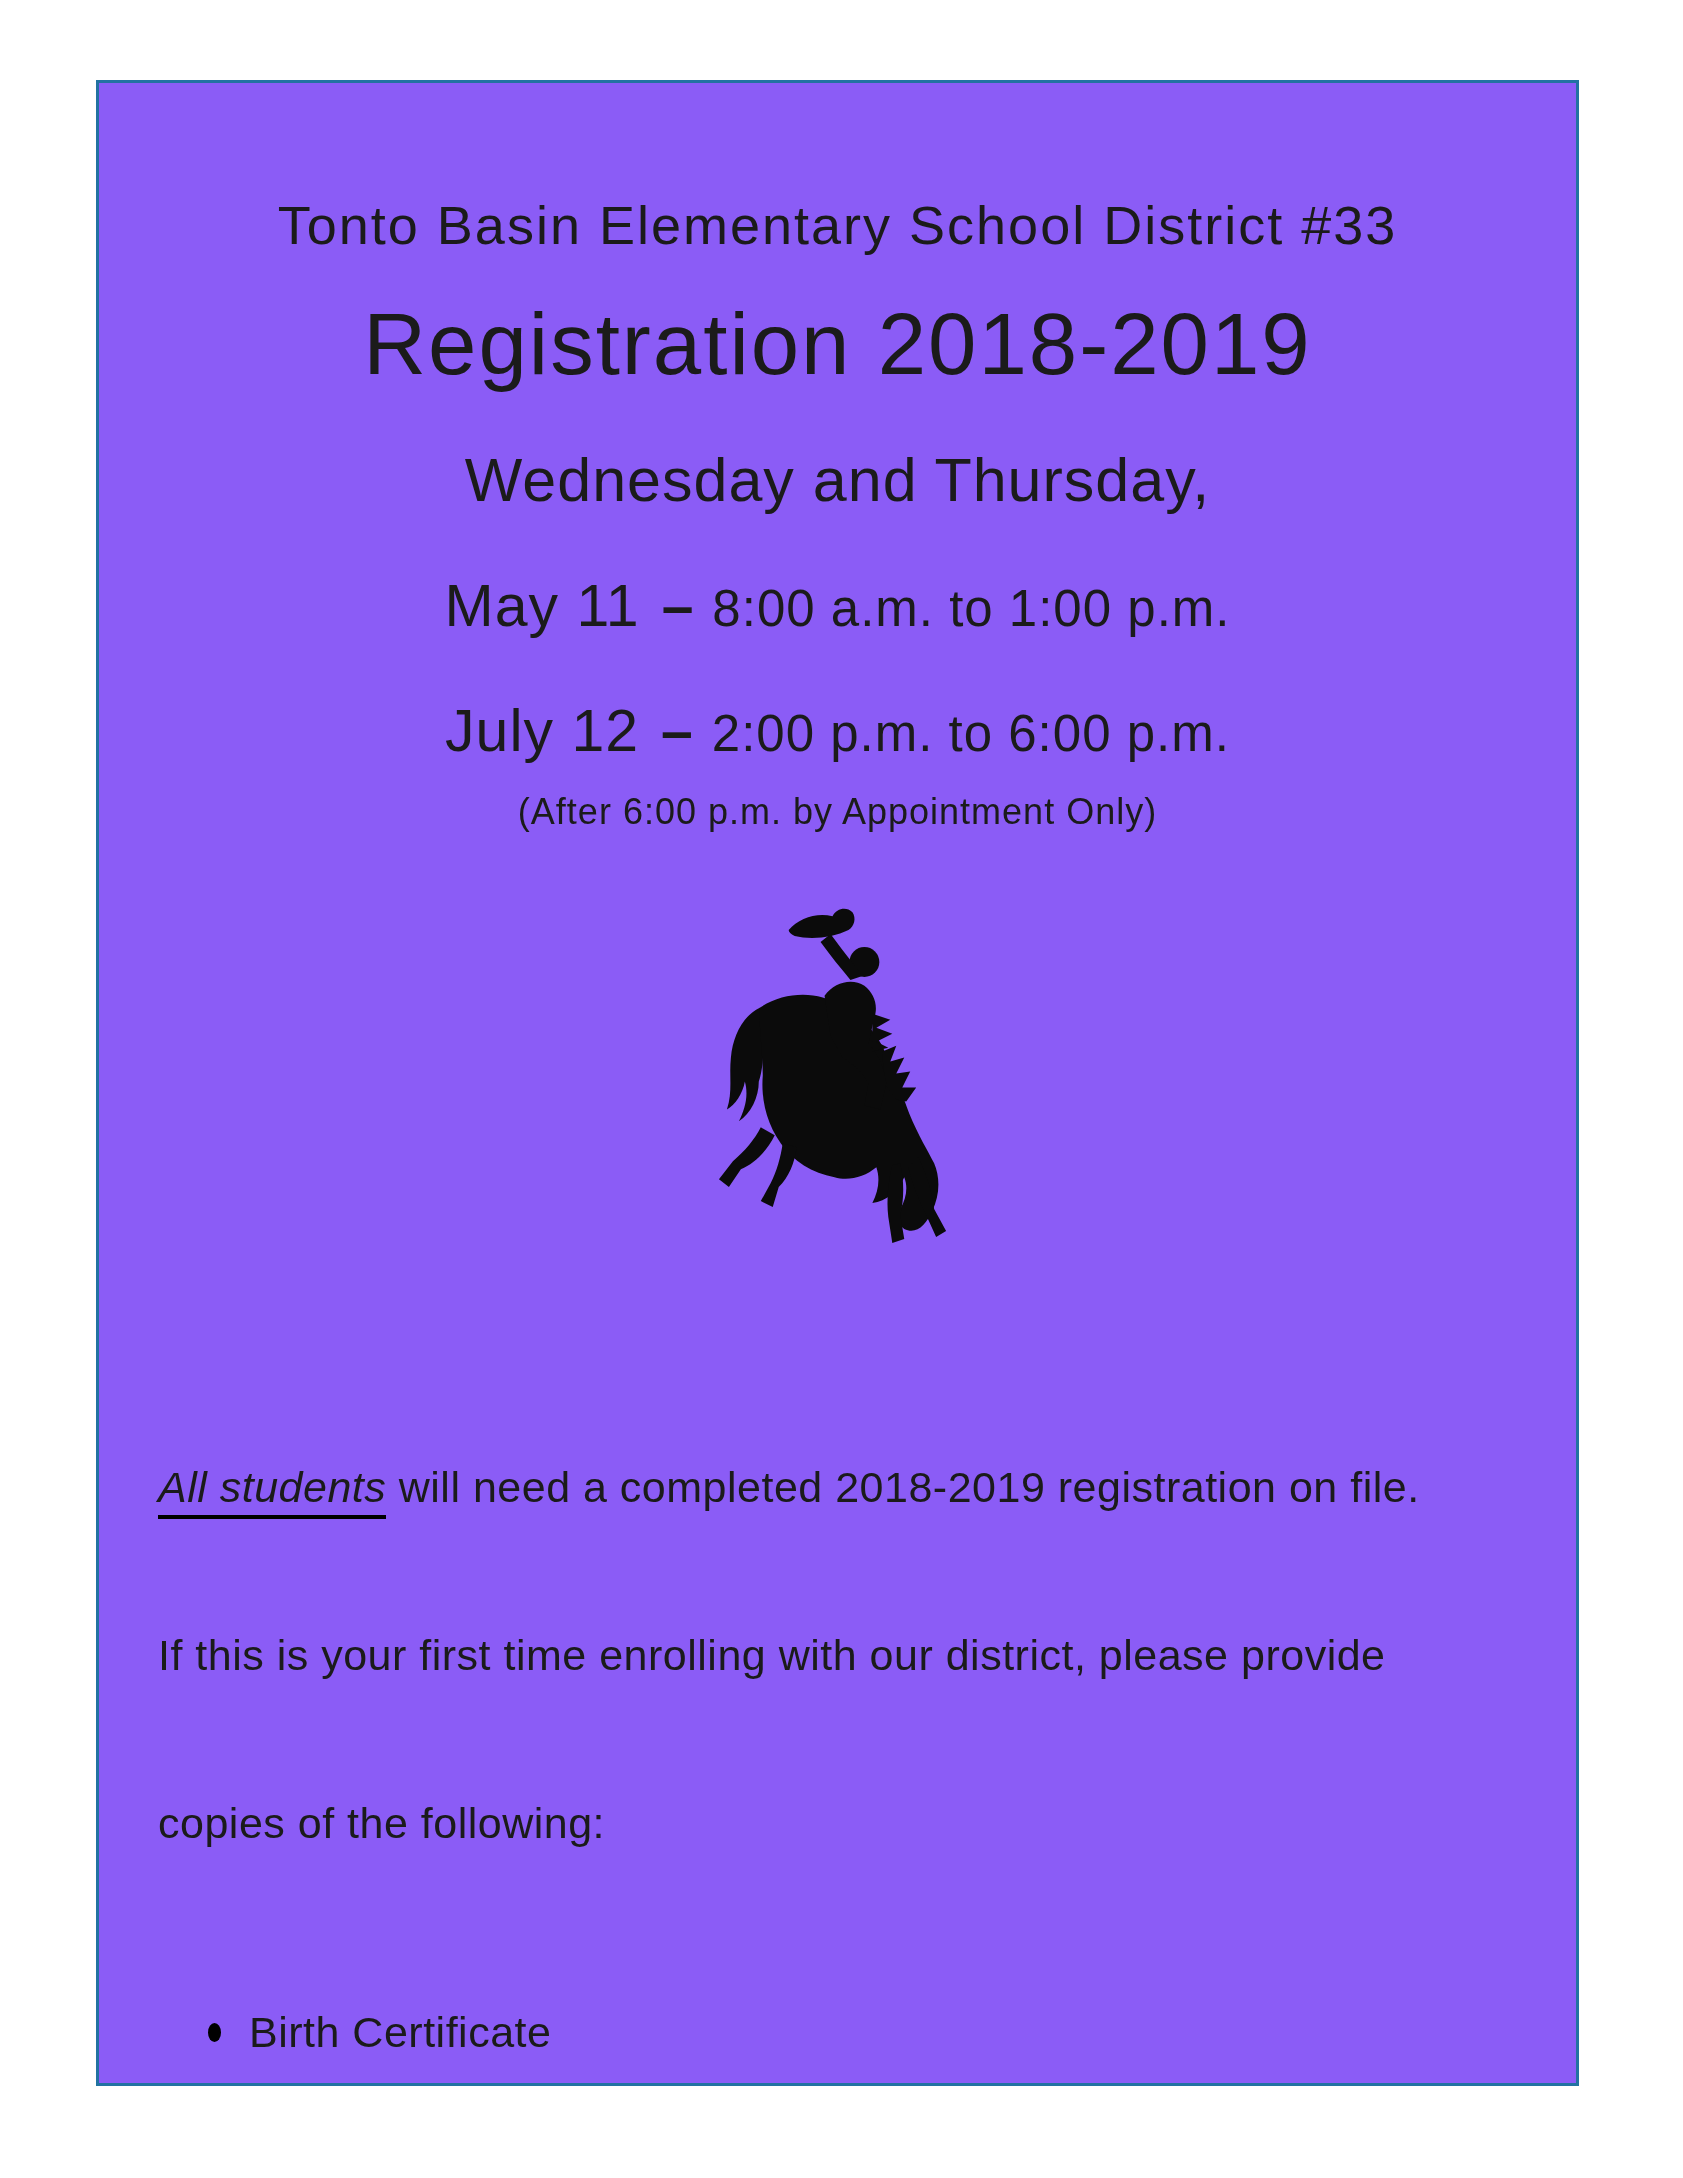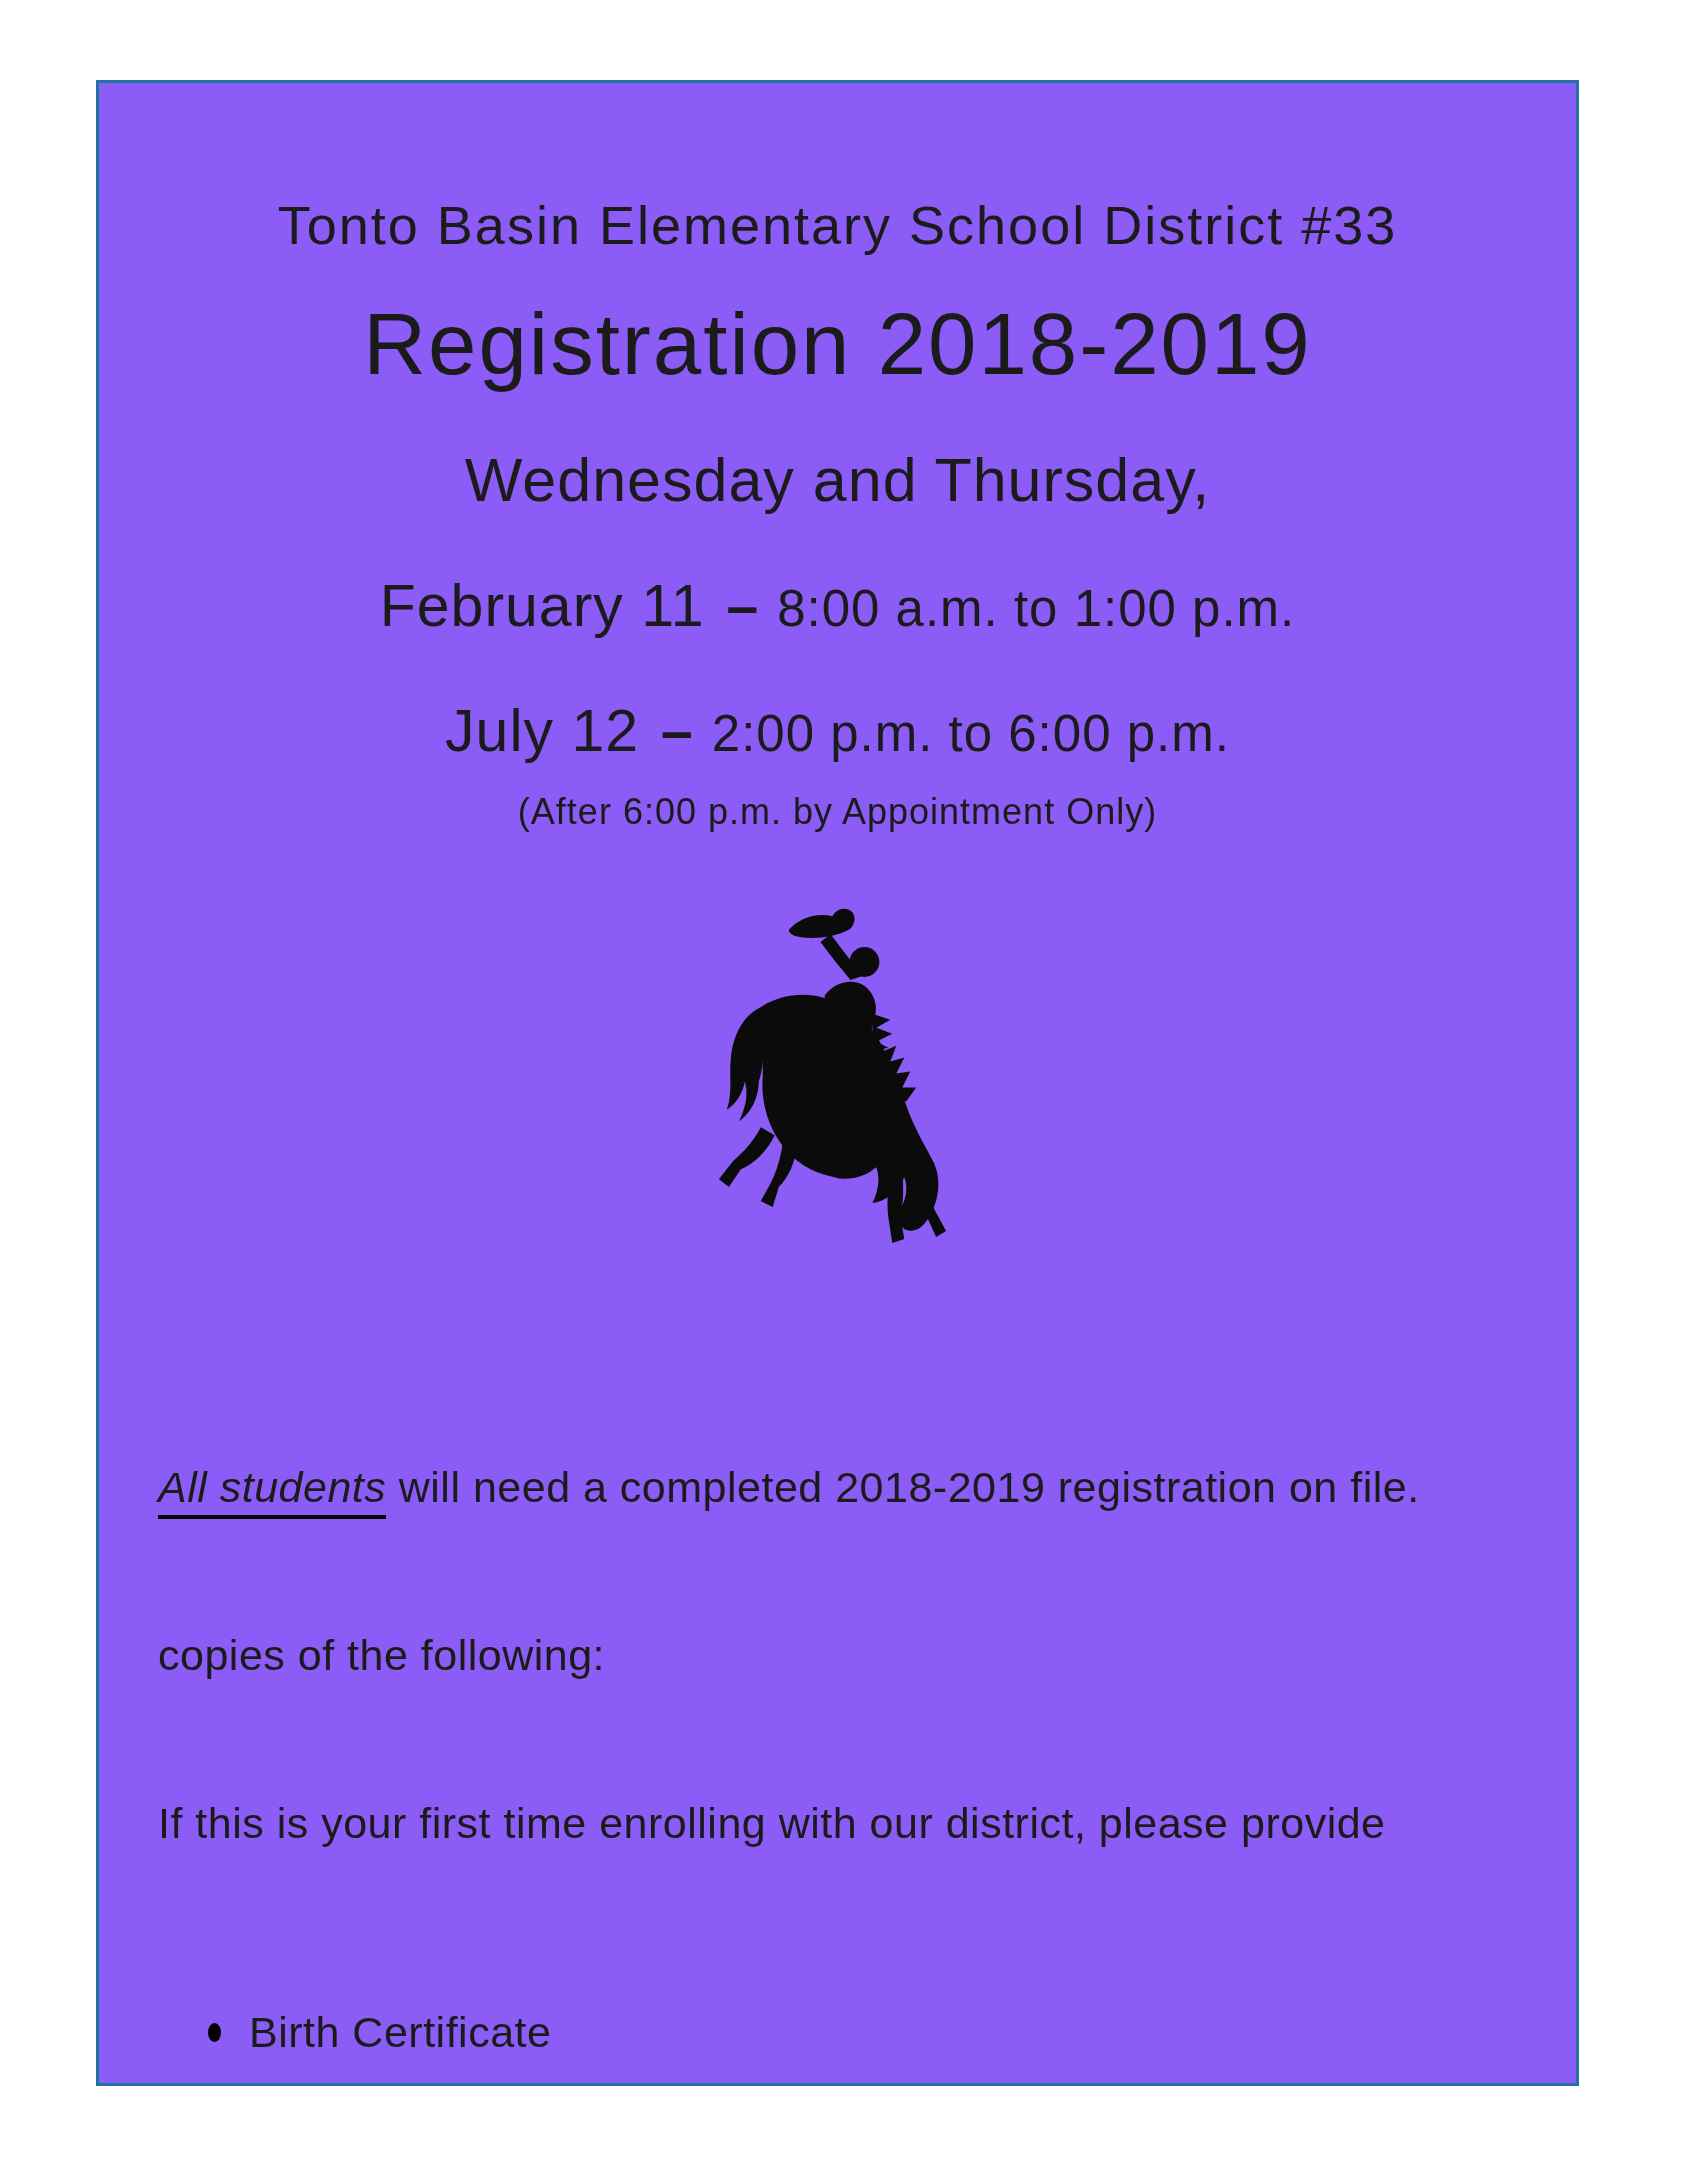--- a/index.html
+++ b/index.html
@@ -51,21 +51,21 @@
 
 <div class="frame">
 
   <div class="district">Tonto Basin Elementary School District #33</div>
 
   <h1 class="title">Registration 2018-2019</h1>
 
   <div class="days">Wednesday and Thursday,</div>
 
   <div class="sched">
-    <span class="date">February 11</span><span class="dash">–</span><span class="time">8:00 a.m. to 1:00 p.m.</span>
+    <span class="date">May 11</span><span class="dash">–</span><span class="time">8:00 a.m. to 1:00 p.m.</span>
   </div>
 
   <div class="sched">
     <span class="date">July 12</span><span class="dash">–</span><span class="time">2:00 p.m. to 6:00 p.m.</span>
   </div>
 
   <div class="note">(After 6:00 p.m. by Appointment Only)</div>
 
   <div class="horse-wrap">
     <svg viewBox="0 0 267 375" xmlns="http://www.w3.org/2000/svg" aria-hidden="true">
@@ -91,22 +91,22 @@
 
         <path d="M146,84 C136,72 126,60 116,46 L126,38 L138,54 C146,64 152,72 158,80 Z"></path>
 
         <path d="M84,34 C94,22 112,16 128,20 C132,12 142,10 148,16 C152,22 150,30 144,34 C128,42 106,44 90,40 C86,38 84,36 84,34 Z"></path>
       </g>
     </svg>
   </div>
 
   <div class="para intro">
     <div><span class="lead">All students</span><span> will need a completed 2018-2019 registration on file.</span></div>
+    <div>If this is your first time enrolling with our district, please provide</div>
     <div>copies of the following:</div>
-    <div>If this is your first time enrolling with our district, please provide</div>
   </div>
 
   <ul class="reqs">
     <li><span class="bullet-dot"></span><span>Birth Certificate</span></li>
     <li></li>
 
   </ul>
 
 </div>
 

